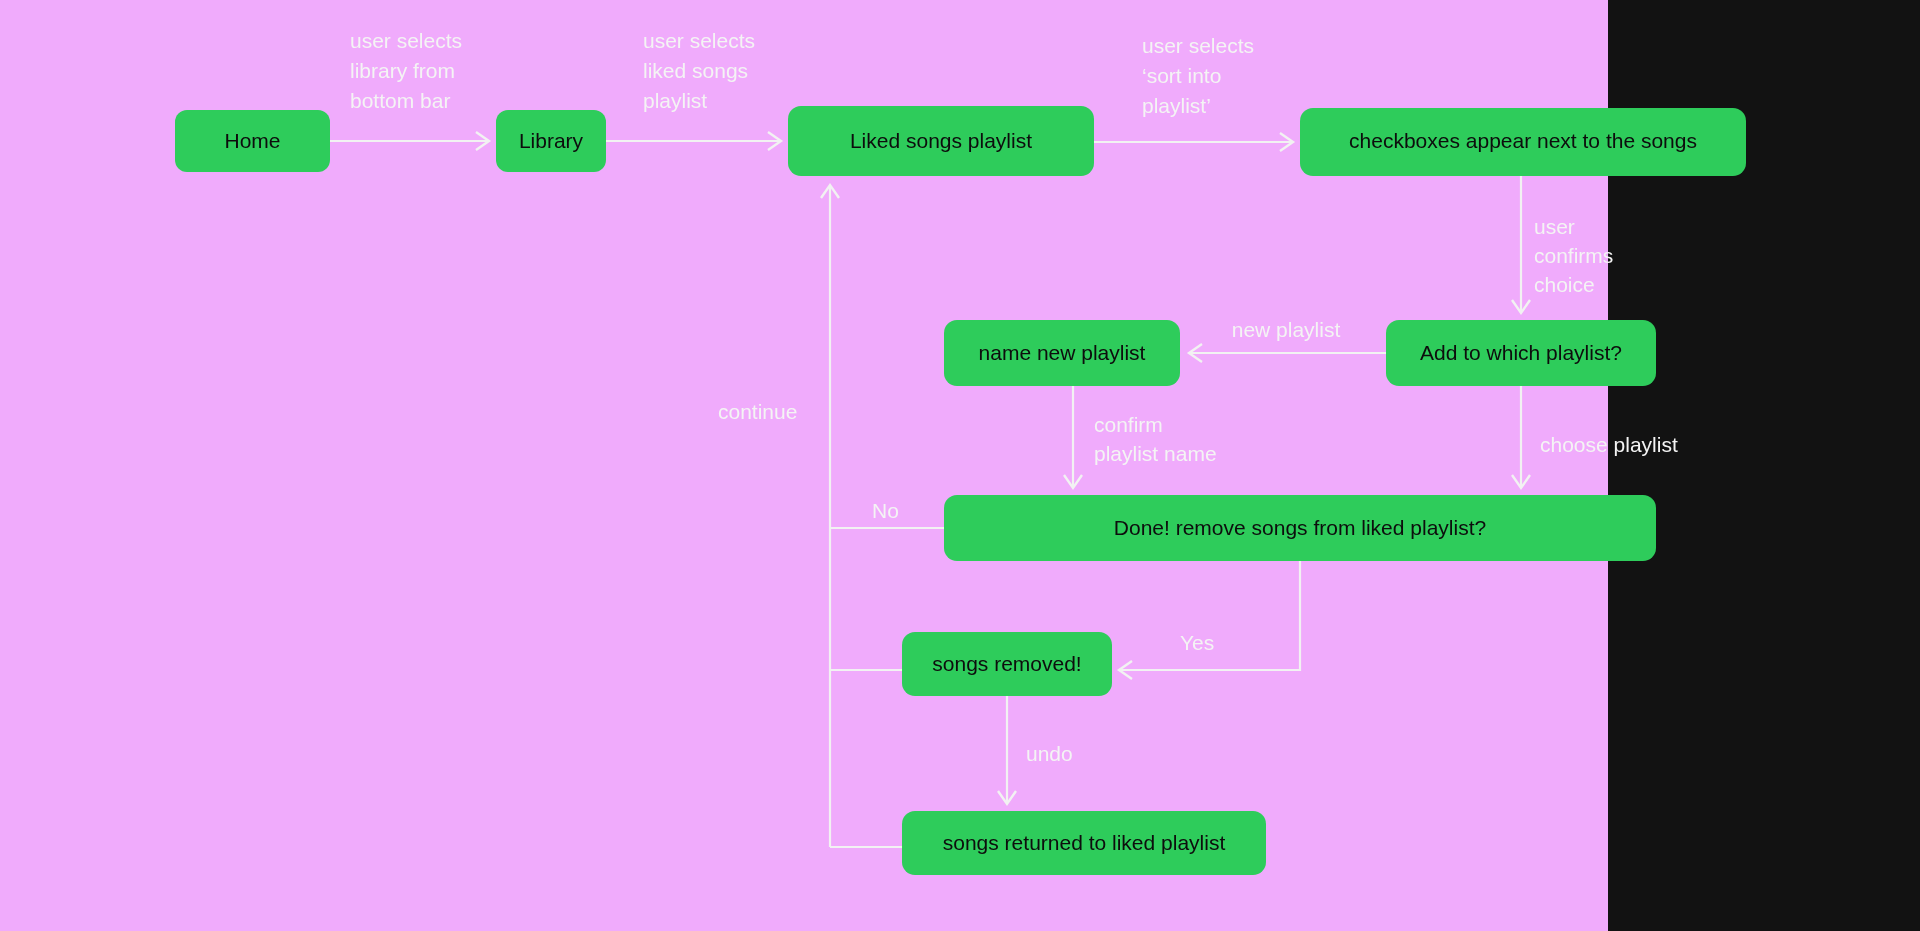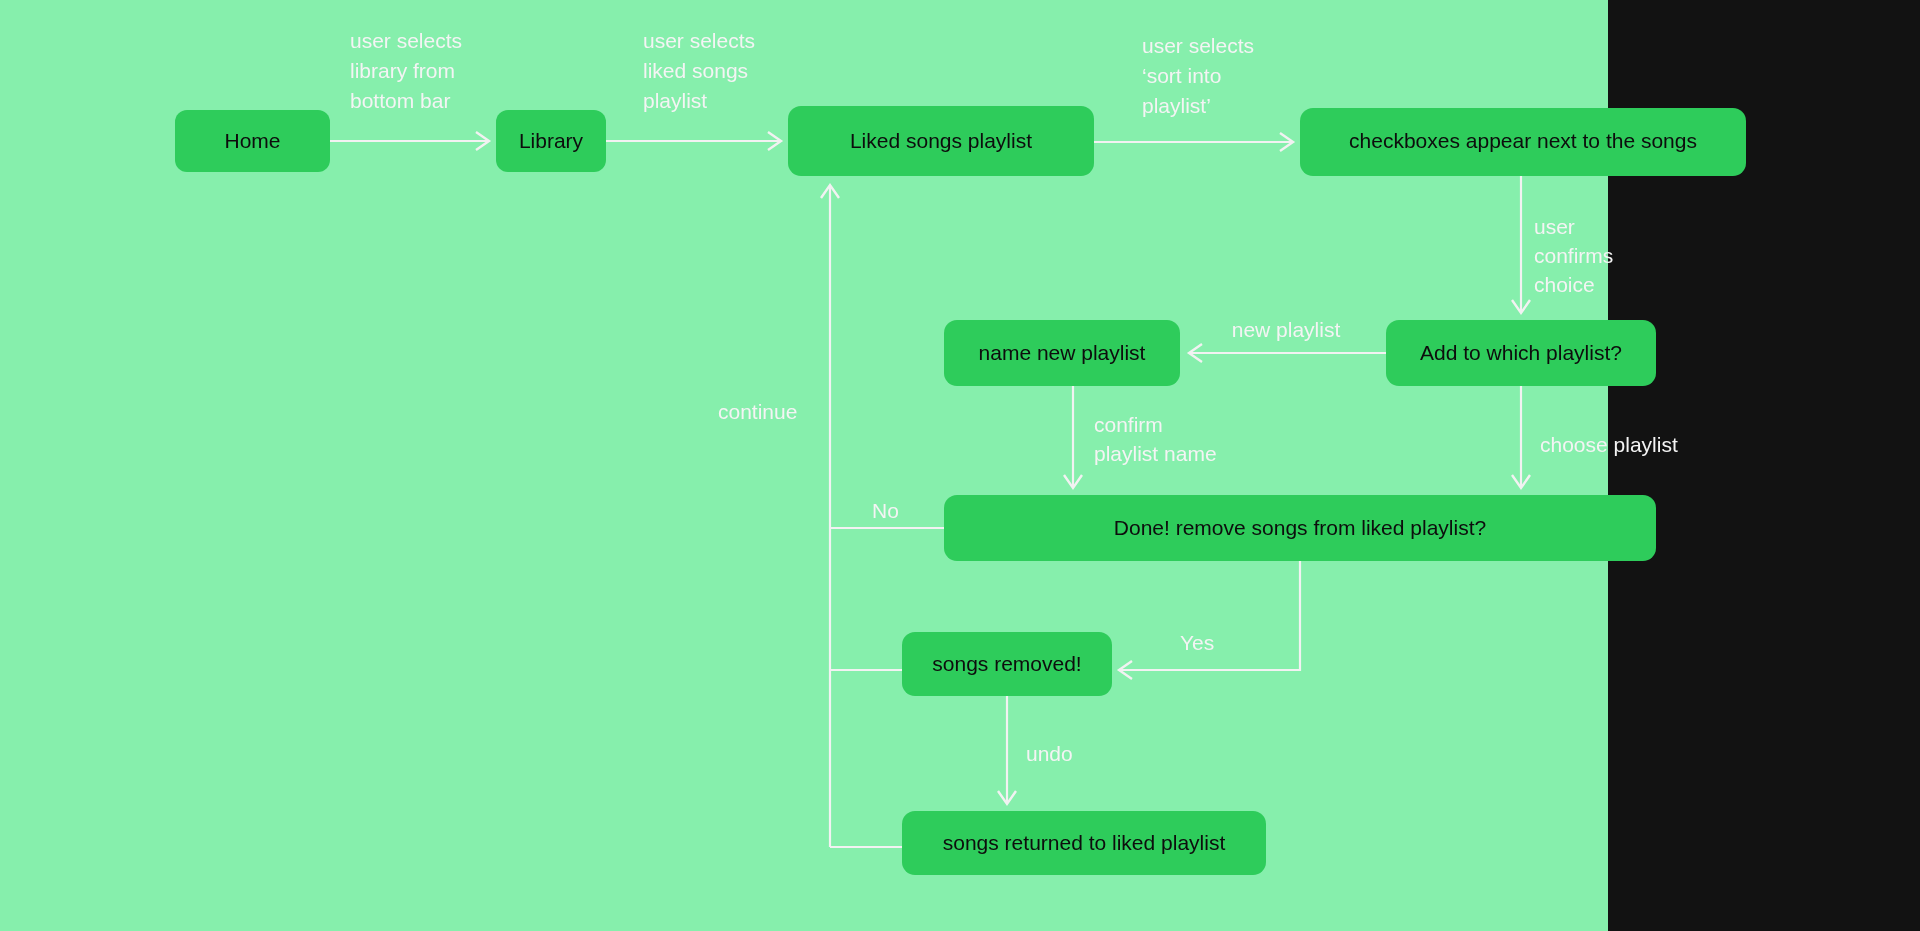--- a/index.html
+++ b/index.html
@@ -10,21 +10,21 @@
   body {
     width: 1920px;
     height: 931px;
     overflow: hidden;
     font-family: "Liberation Sans", sans-serif;
   }
   #canvas {
     position: relative;
     width: 1608px;
     height: 931px;
-    background: #86efac;
+    background: #f0abfc;
   }
   svg#diagram {
     position: absolute;
     top: 0; left: 0;
     width: 1920px;
     height: 931px;
     display: block;
   }
   .node-rect {
     fill: #2ecc5b;

